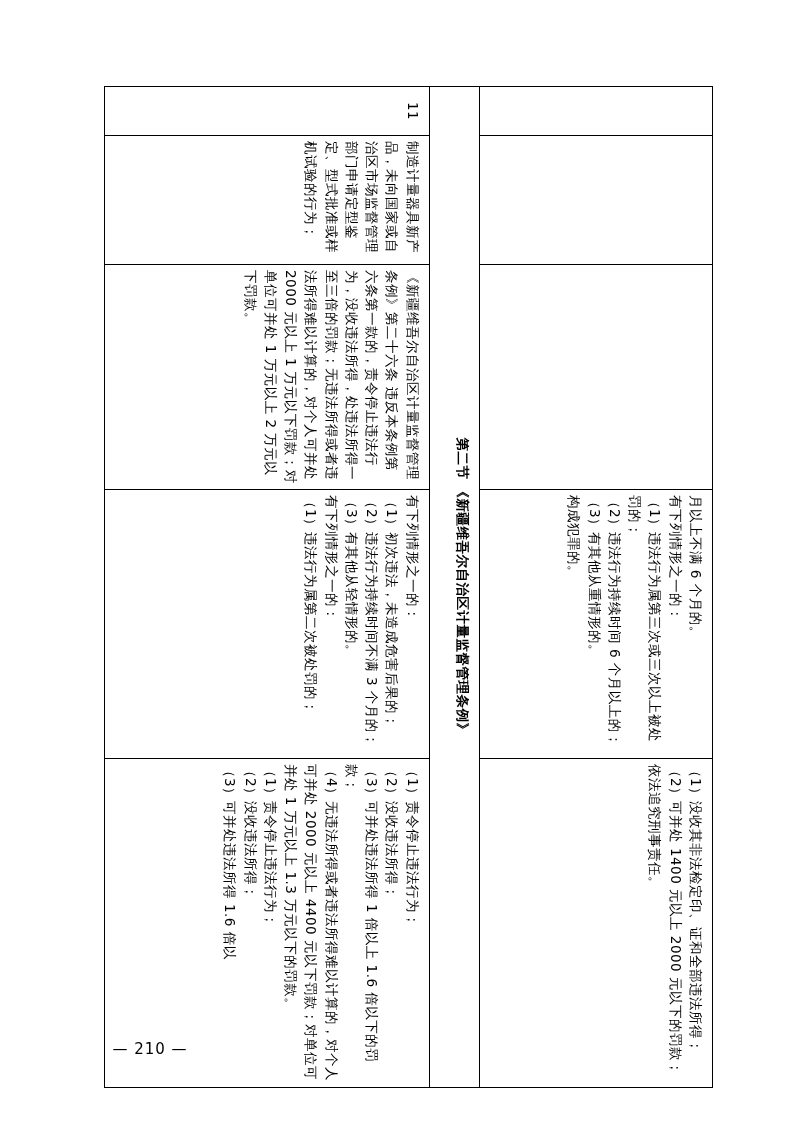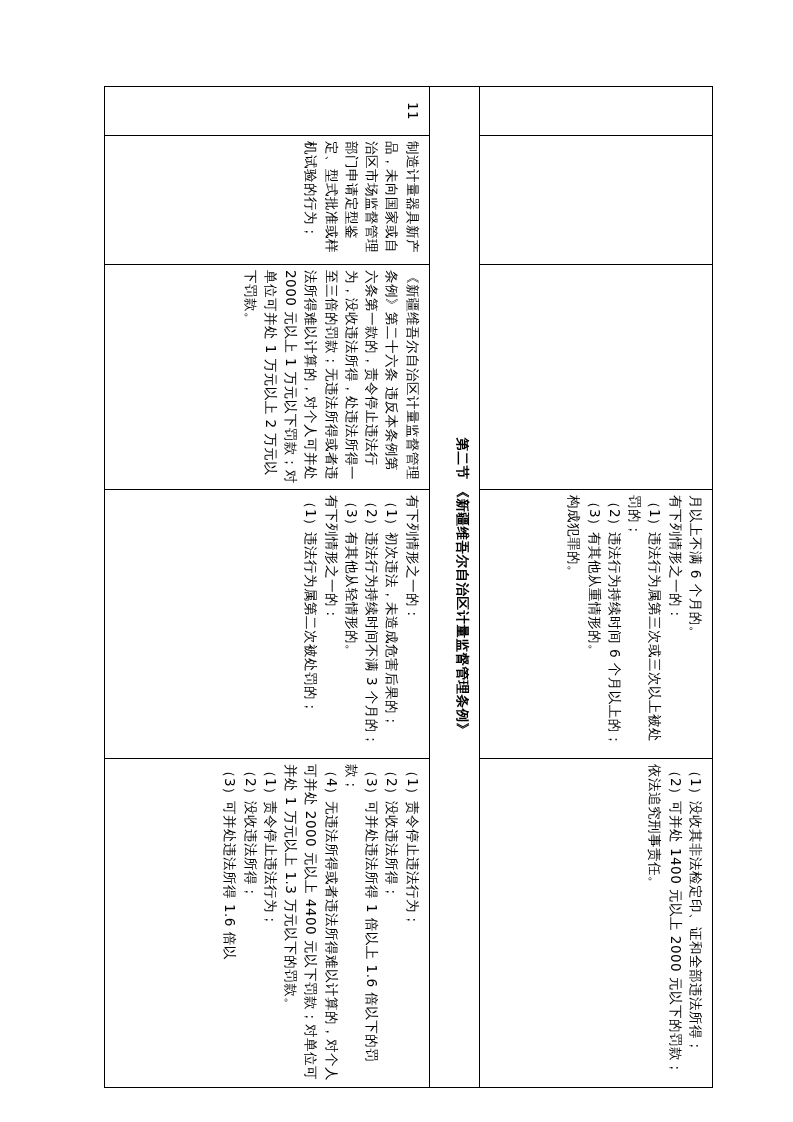--- a/index.html
+++ b/index.html
@@ -149,13 +149,14 @@
             <div class="para">（4）无违法所得或者违法所得难以计算的，对个人可并处 2000 元以上 4400 元以下罚款；对单位可并处 1 万元以上 1.3 万元以下的罚款。</div>
             <div class="para">（1）责令停止违法行为；</div>
             <div class="para">（2）没收违法所得；</div>
             <div class="para">（3）可并处违法所得 1.6 倍以</div>
           </td>
         </tr>
       </tbody>
     </table>
   </div>
 
+  <div class="page-number">— 210 —</div>
 </div>
 
 </body></html>

